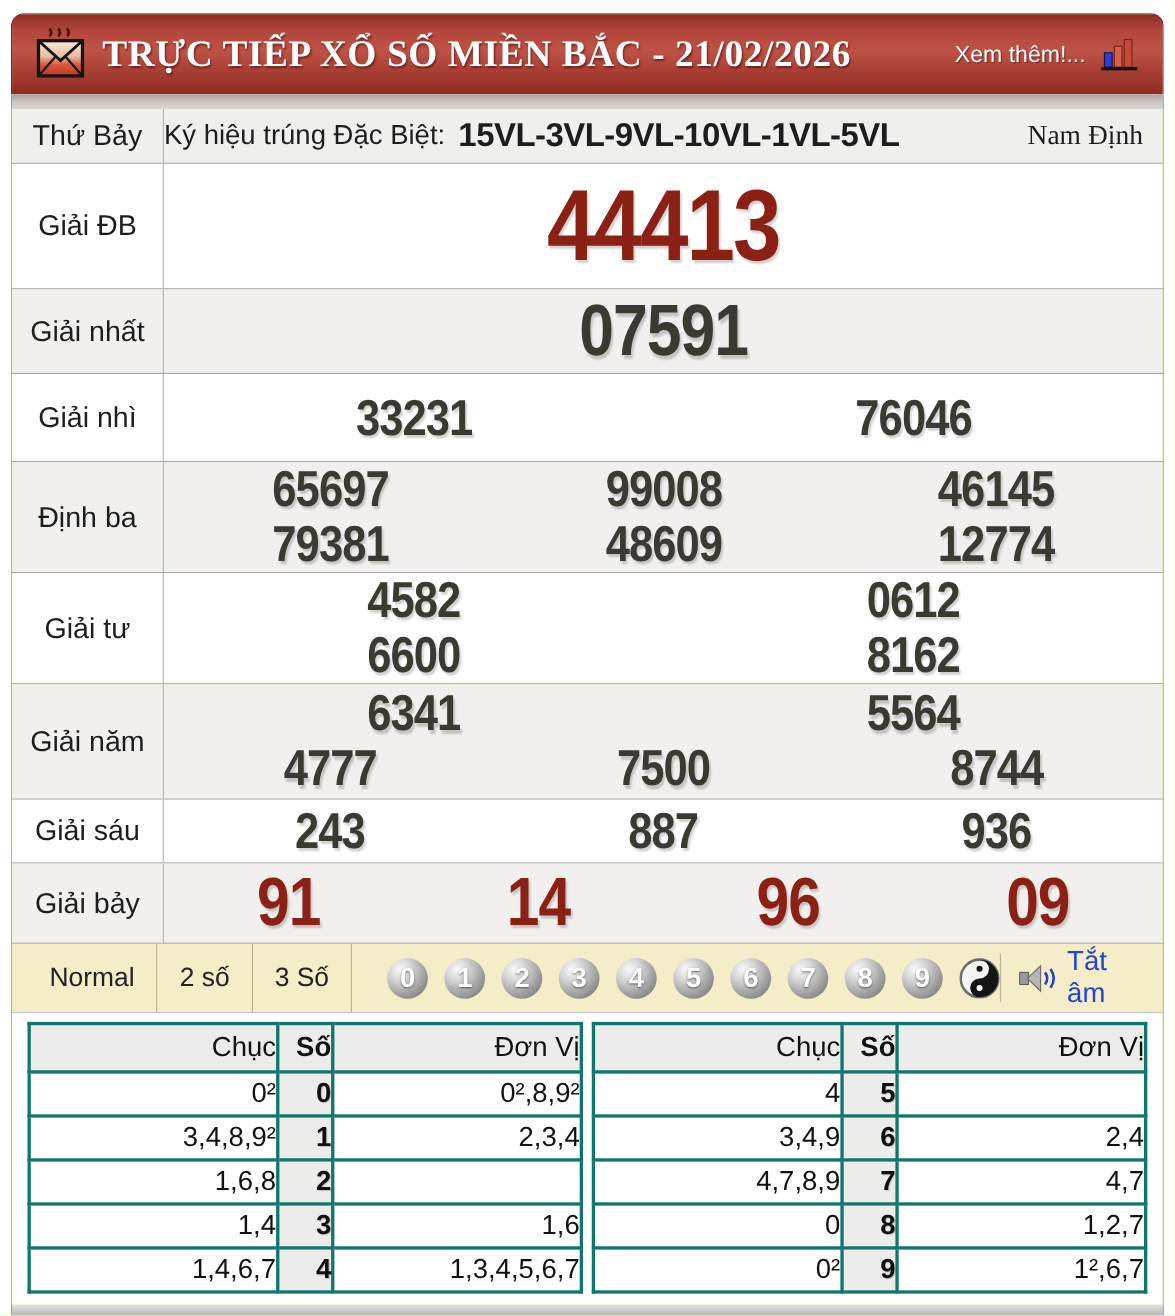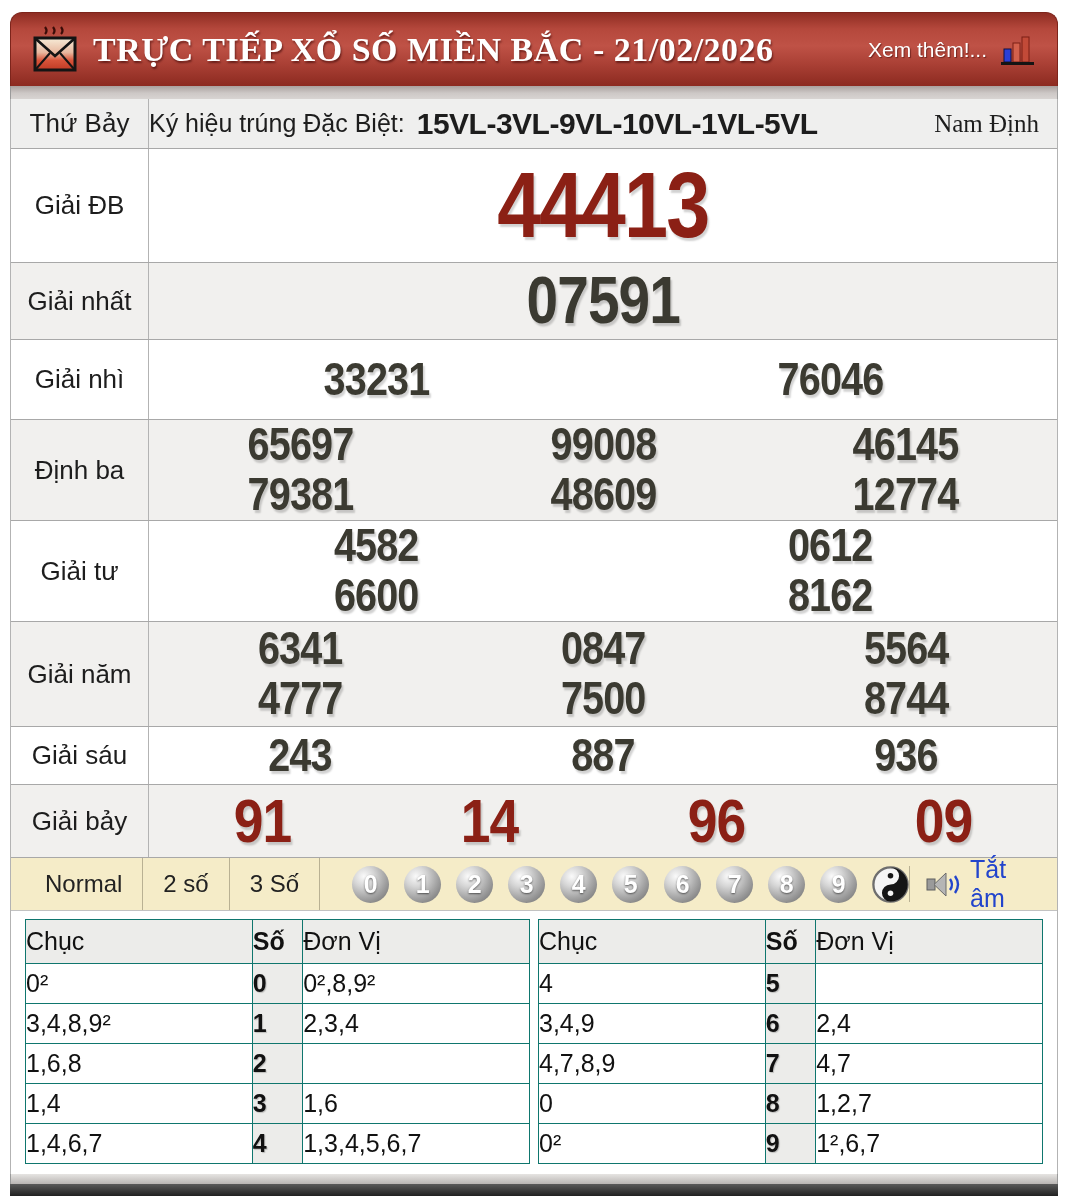--- a/index.html
+++ b/index.html
@@ -56,38 +56,38 @@
   .sz-db { font-size:92px; color:#8b2015; letter-spacing:-2px; }
   .sz-first { font-size:66px; }
   .sz-mid { font-size:46px; }
   .sz-six { font-size:46px; }
   .sz-seven { font-size:62px; color:#8b2015; } .h-db { height:114px; } .h-first { height:77px; }
   .h-second { height:80px; } .h-third { height:101px; } .h-fourth { height:101px; }
   .h-fifth { height:105px; } .h-sixth { height:58px; } .h-seventh { height:73px; }
 
   
   .controls {
-    height:53px; background:#f5ecc8; border-bottom:1px solid #c2c2c2;
+    height:63px; background:#f5ecc8; border-bottom:1px solid #c2c2c2;
     display:flex; align-items:center; padding:0 14px; font-size:24px; color:#222;
   }
   .mode { padding:0 20px; height:100%; display:flex; align-items:center; border-right:1px solid #b9b193; cursor:pointer; white-space:nowrap; }
   .balls { display:flex; gap:15px; margin-left:32px; align-items:center; }
   .ball {
     width:37px; height:37px; border-radius:50%;
     background:radial-gradient(circle at 32% 28%, #fafafa 0%, #d6d6d6 28%, #a6a6a6 58%, #787878 88%);
     color:#fff; font-weight:bold; font-size:25px; text-align:center; line-height:37px;
     text-shadow:0 1px 2px rgba(0,0,0,.55); cursor:pointer;
   }
   .sound { margin-left:auto; display:flex; align-items:center; gap:8px; border-left:1px solid #b9b193; padding-left:16px; height:70%; cursor:pointer; }
   .mute-label { color:#2244cc; font-size:25px; }
 
   
   .summary { display:flex; gap:8px; padding:8px 14px 10px; background:#fff; }
   .summary table { flex:1; width:100%; border-collapse:collapse; font-size:25px; color:#111; }
-  .summary th, .summary td { border:1px solid #0f766e; text-align:left; }
+  .summary th, .summary td { border:3px solid #0f766e; text-align:right; }
   .summary th { height:44px; background:#ececea; font-weight:normal; }
   .summary th.col-so { font-weight:bold; }
   .summary td { height:40px; background:#fff; }
   .summary td.col-so { background:#ececea; font-weight:bold; text-shadow:1px 1px 1px rgba(0,0,0,.2); }
 
   
   .footer-bevel { height:10px; background:linear-gradient(#e6e4e2, #b9b5b3); border-left:1px solid #9a9a9a; border-right:1px solid #9a9a9a; }
   .footer { height:26px; background:linear-gradient(#5a5a5a, #161616 55%, #000); border-radius:0 0 14px 14px; }
 </style>
 </head>
@@ -194,21 +194,20 @@
           <span class="vcell"><span class="num sz-mid">8162</span></span>
         </div>
       </div>
     </div>
 
     <div class="prize-row bg-g h-fifth">
       <div class="prize-label">Giải năm</div>
       <div class="prize-values">
         <div class="vrow">
           <span class="vcell"><span class="num sz-mid">6341</span></span>
-          <span class="vcell"><span class="num sz-mid">0847</span></span>
           <span class="vcell"><span class="num sz-mid">5564</span></span>
         </div>
         <div class="vrow">
           <span class="vcell"><span class="num sz-mid">4777</span></span>
           <span class="vcell"><span class="num sz-mid">7500</span></span>
           <span class="vcell"><span class="num sz-mid">8744</span></span>
         </div>
       </div>
     </div>
 

